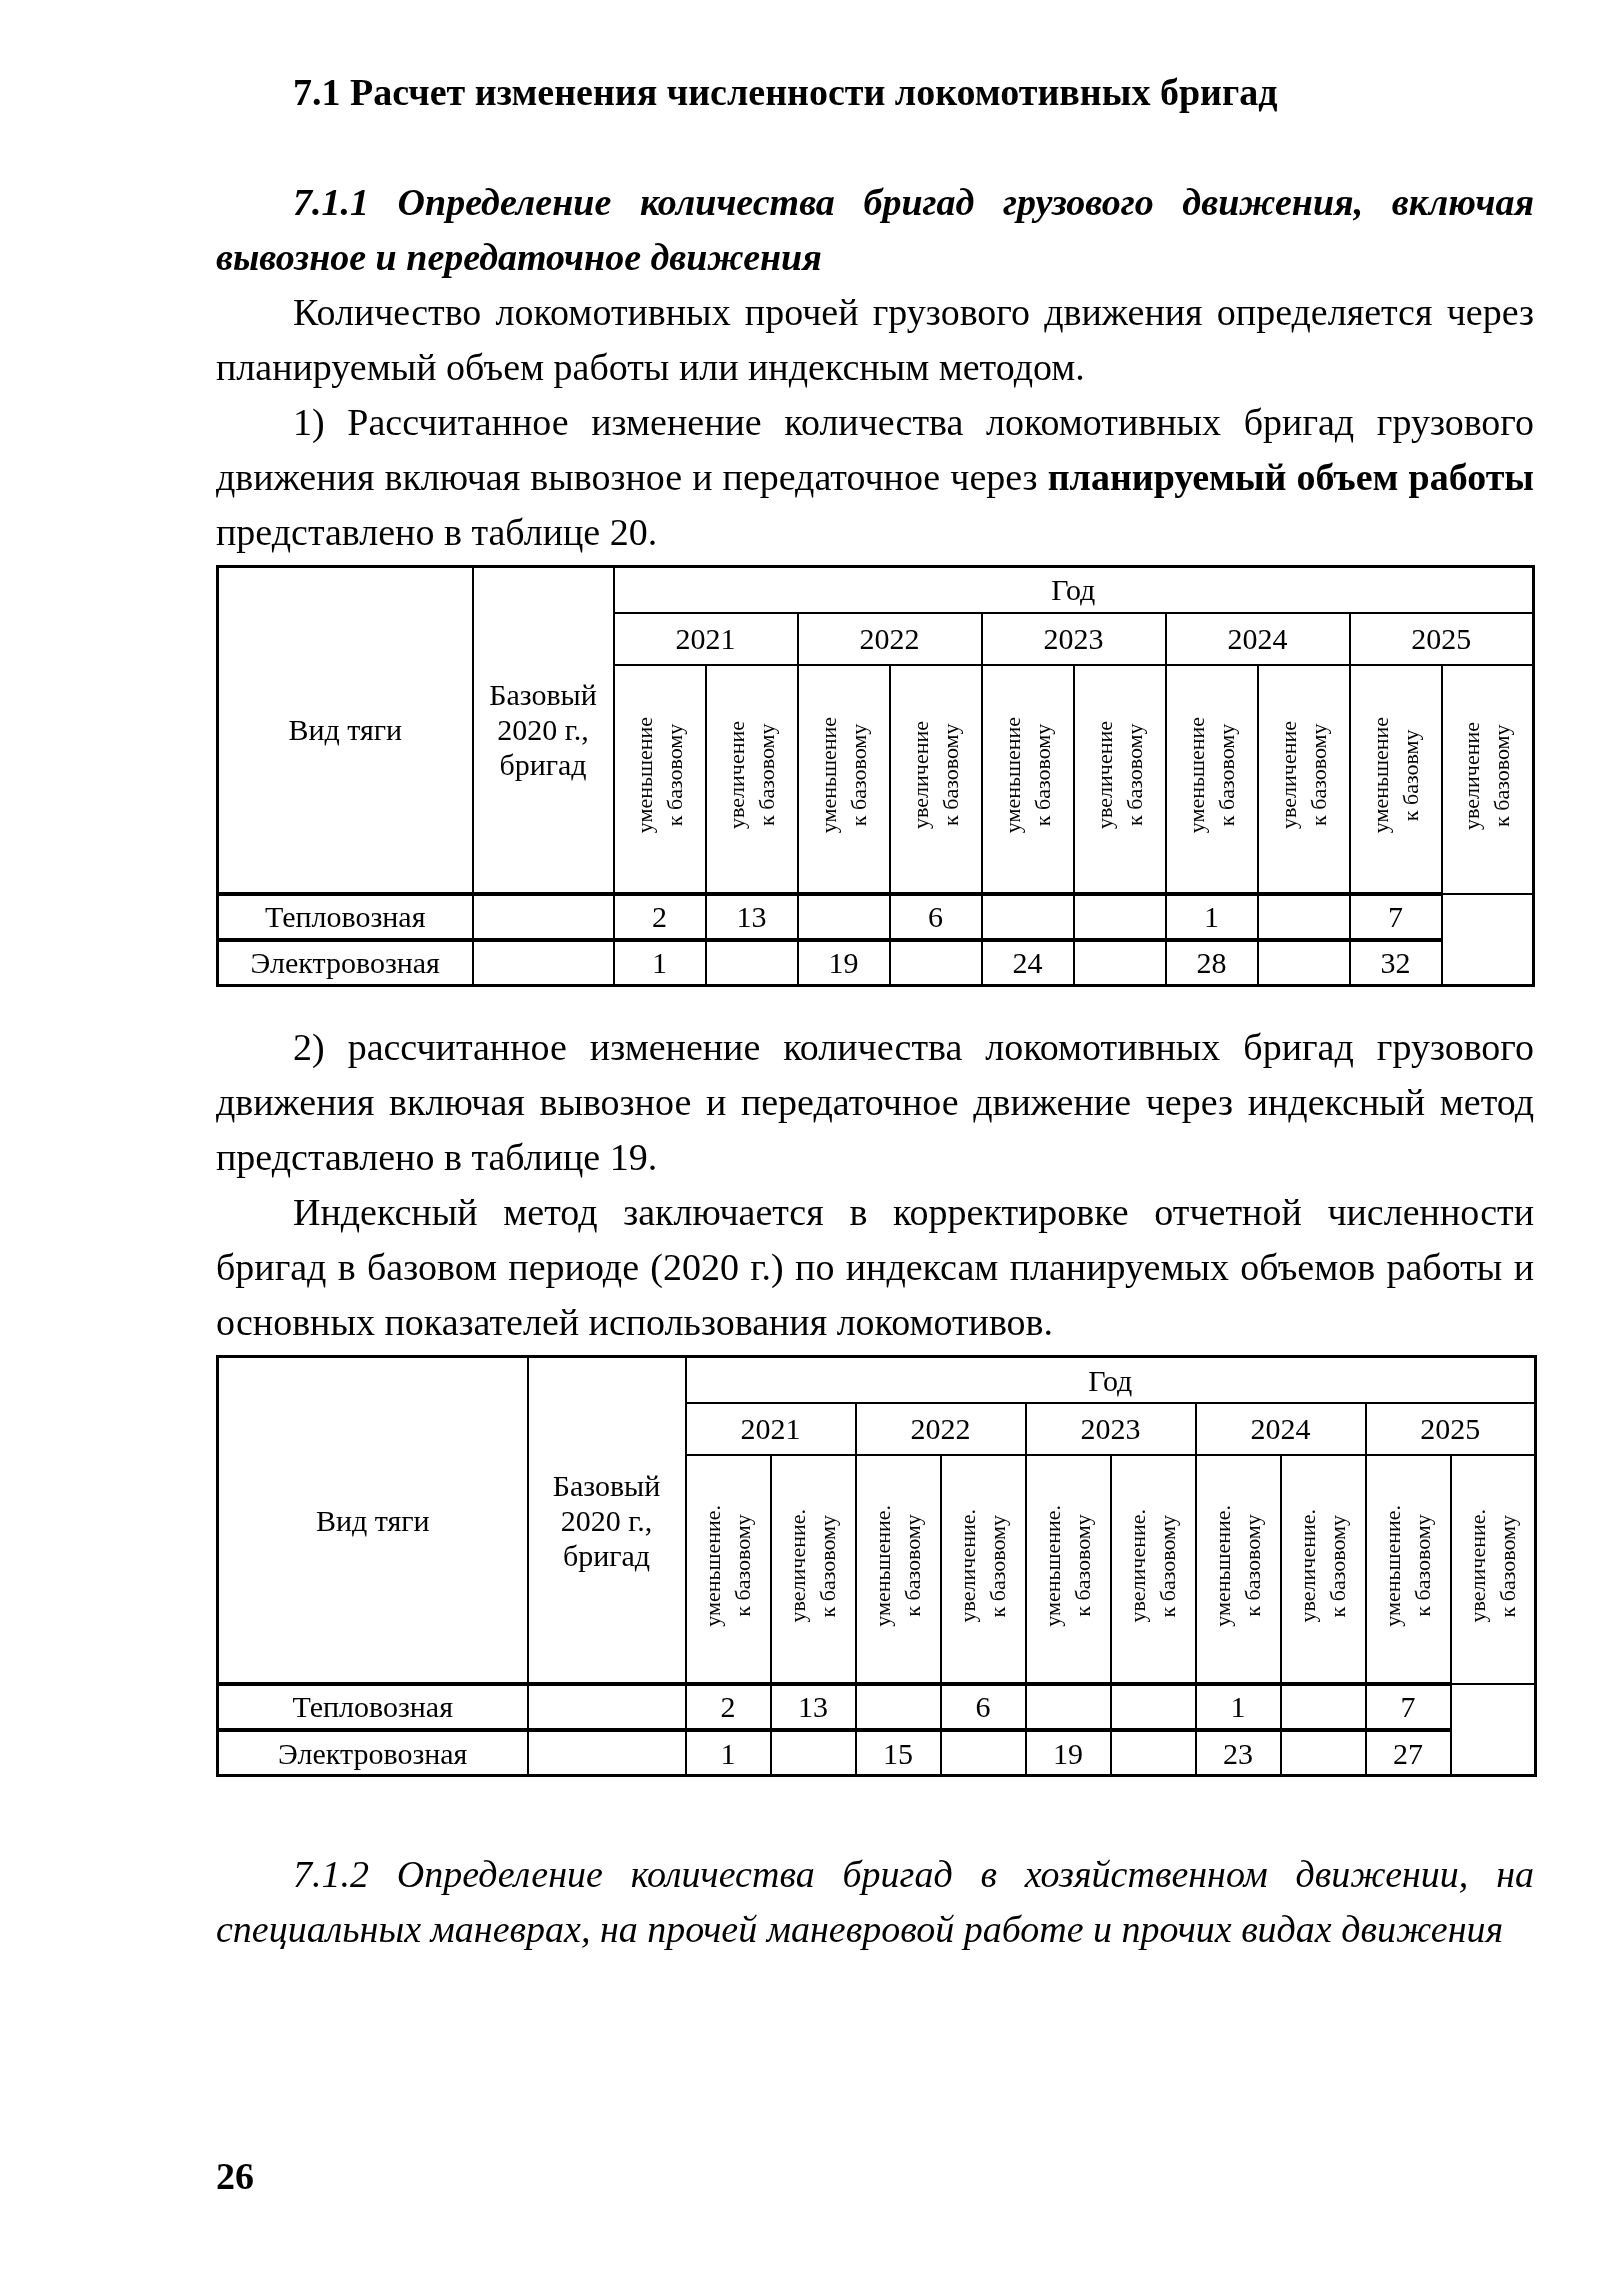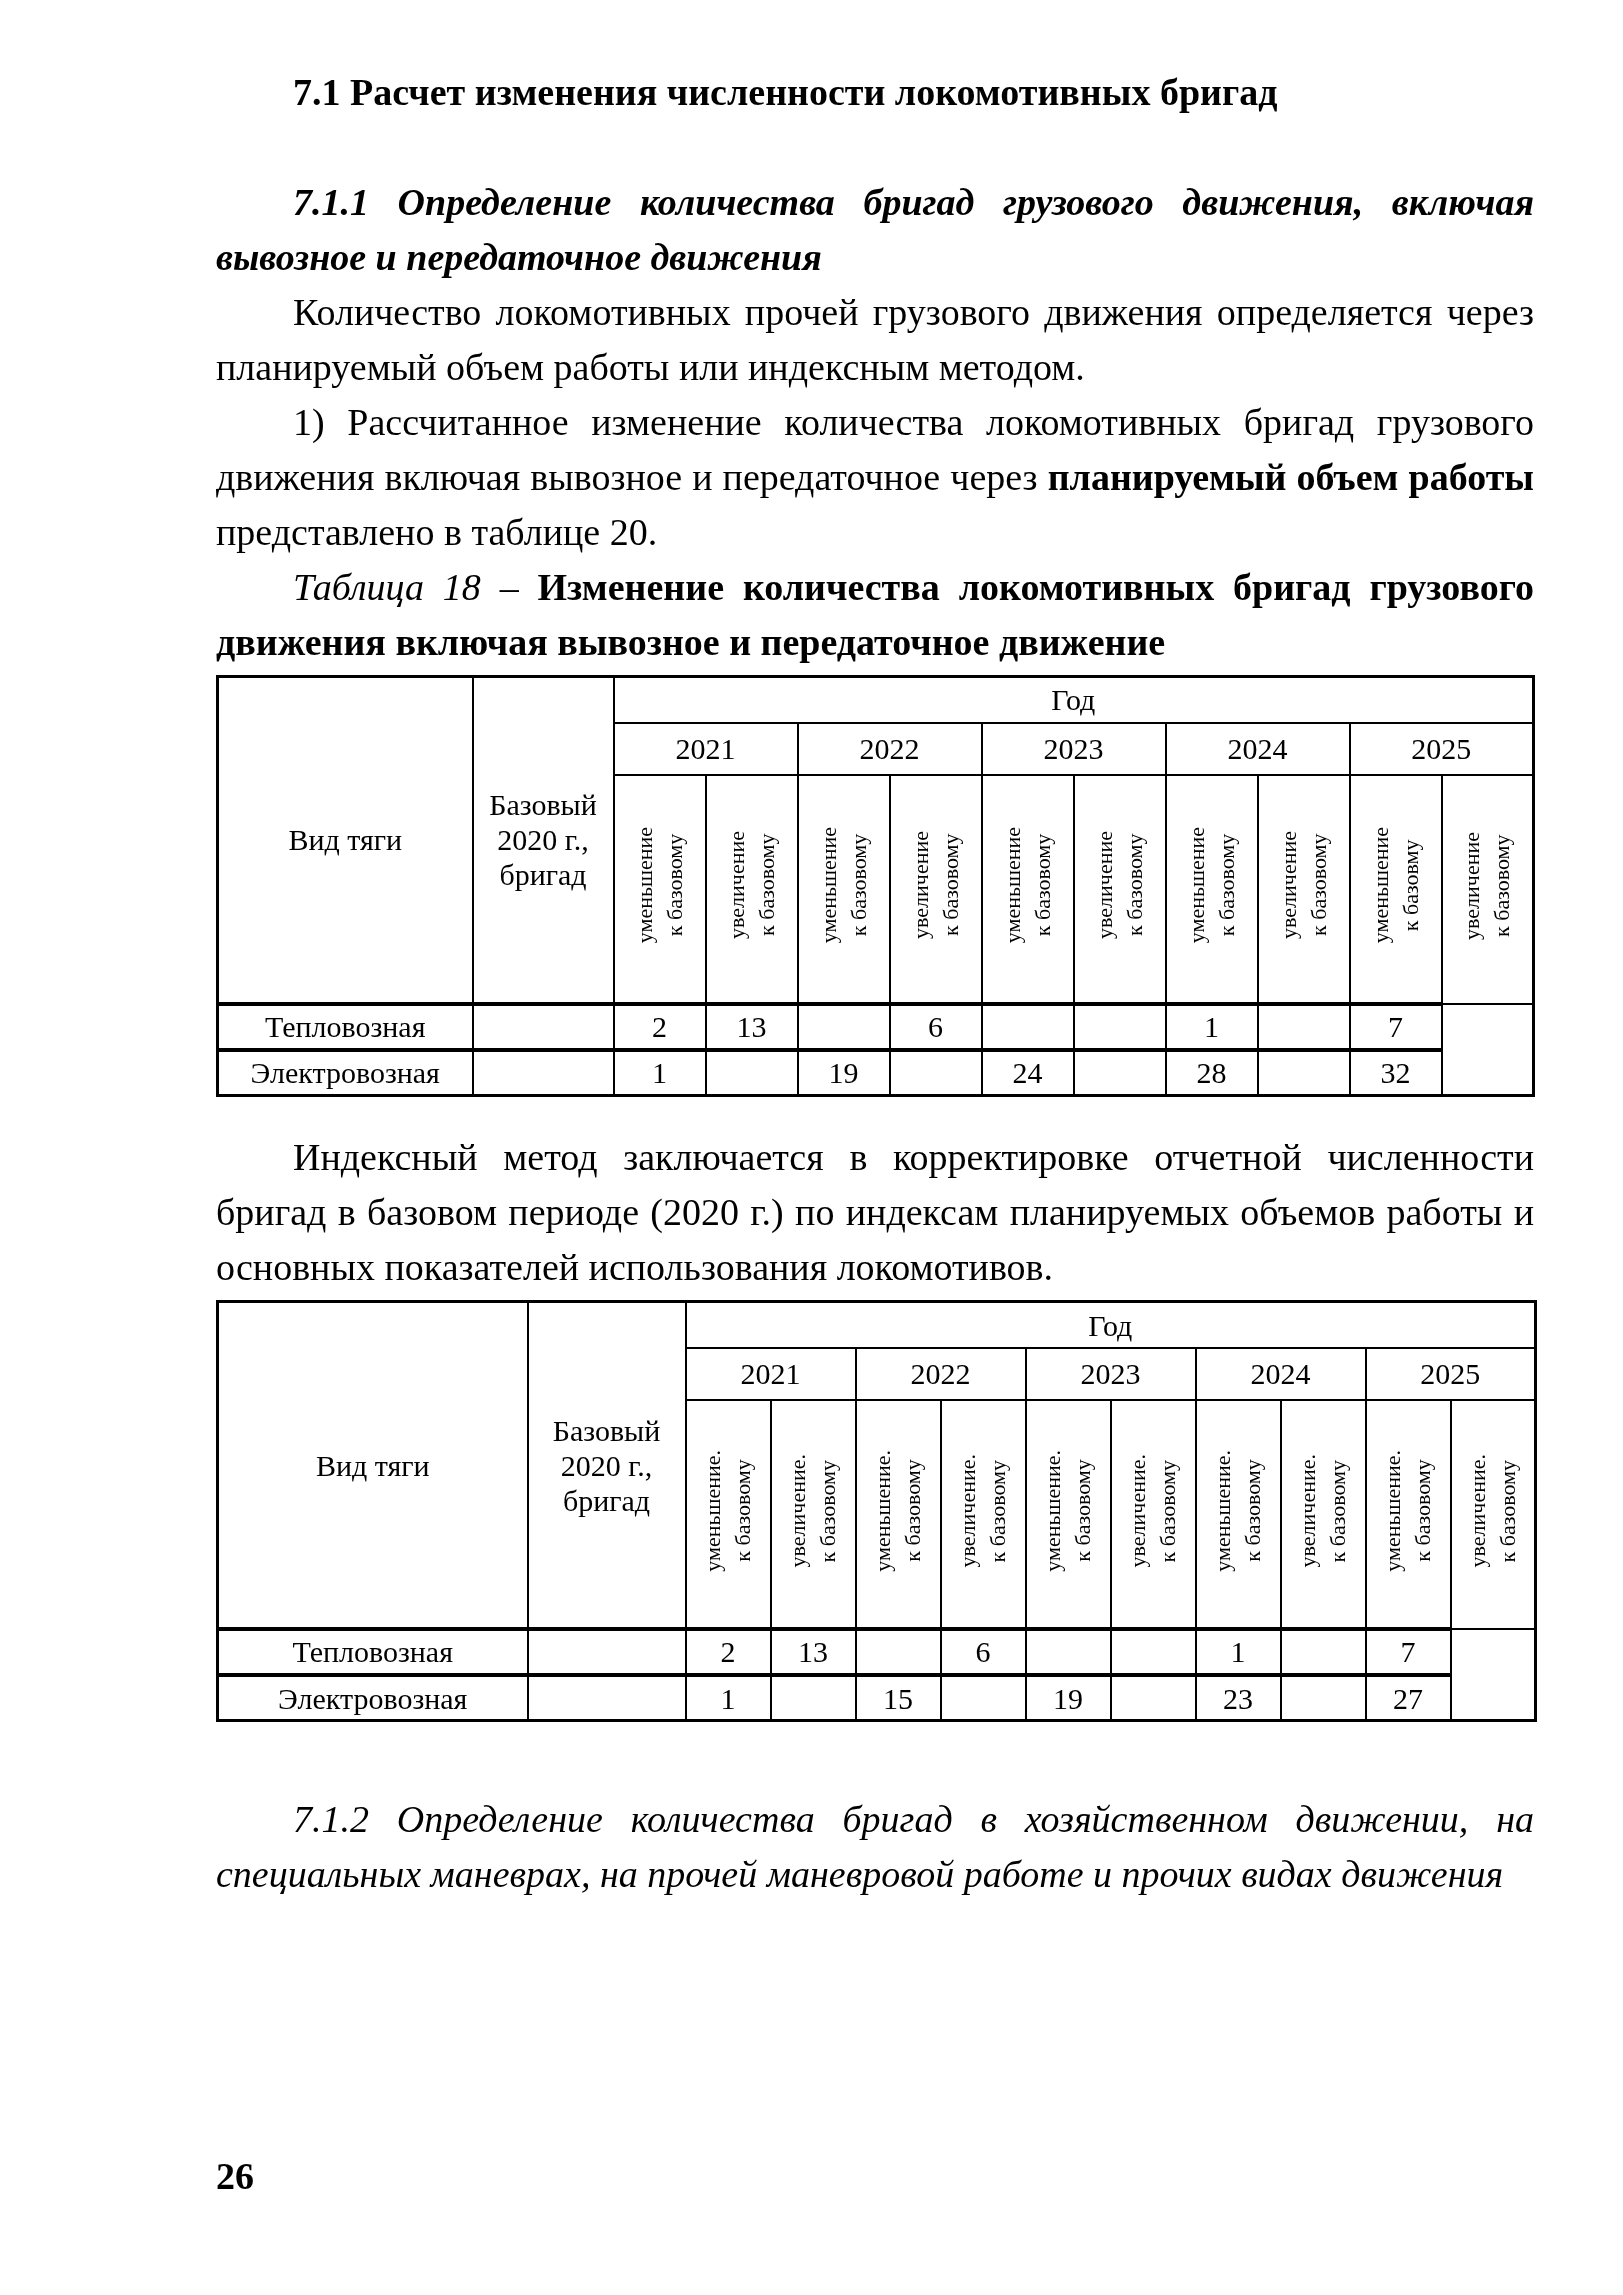--- a/index.html
+++ b/index.html
@@ -71,21 +71,20 @@
 <main class="page">
 
   <p class="h71">7.1 Расчет изменения численности локомотивных бригад</p>
 
   <p class="h711">7.1.1 Определение количества бригад грузового движения, включая вывозное и передаточное движения</p>
 
   <p>Количество локомотивных прочей грузового движения определяется через планируемый объем работы или индексным методом.</p>
 
   <p><span>1) Рассчитанное изменение количества локомотивных бригад грузового движения включая вывозное и передаточное через </span><strong class="inline-bold">планируемый объем работы</strong><span> представлено в таблице 20.</span></p>
 
-  <p class="caption"><em>Таблица 18 – </em><strong>Изменение количества локомотивных бригад грузового движения включая вывозное и передаточное движение</strong></p>
 
   <table class="doc t18">
     <colgroup>
       <col style="width:255px">
         <col style="width:141px">
       <col style="width:92px">
         <col style="width:92px">
         <col style="width:92px">
         <col style="width:92px">
         <col style="width:92px">
@@ -154,20 +153,21 @@
       <td></td>
       <td>24</td>
       <td></td>
       <td>28</td>
       <td></td>
       <td>32</td>
     </tr>
   </tbody>
     </table>
 
+  <p>2) рассчитанное изменение количества локомотивных бригад грузового движения включая вывозное и передаточное движение через индексный метод представлено в таблице 19.</p>
 
   <p>Индексный метод заключается в корректировке отчетной численности бригад в базовом периоде (2020 г.) по индексам планируемых объемов работы и основных показателей использования локомотивов.</p>
 
 
   <table class="doc t19">
     <colgroup>
       <col style="width:310px">
         <col style="width:158px">
       <col style="width:85px">
         <col style="width:85px">

